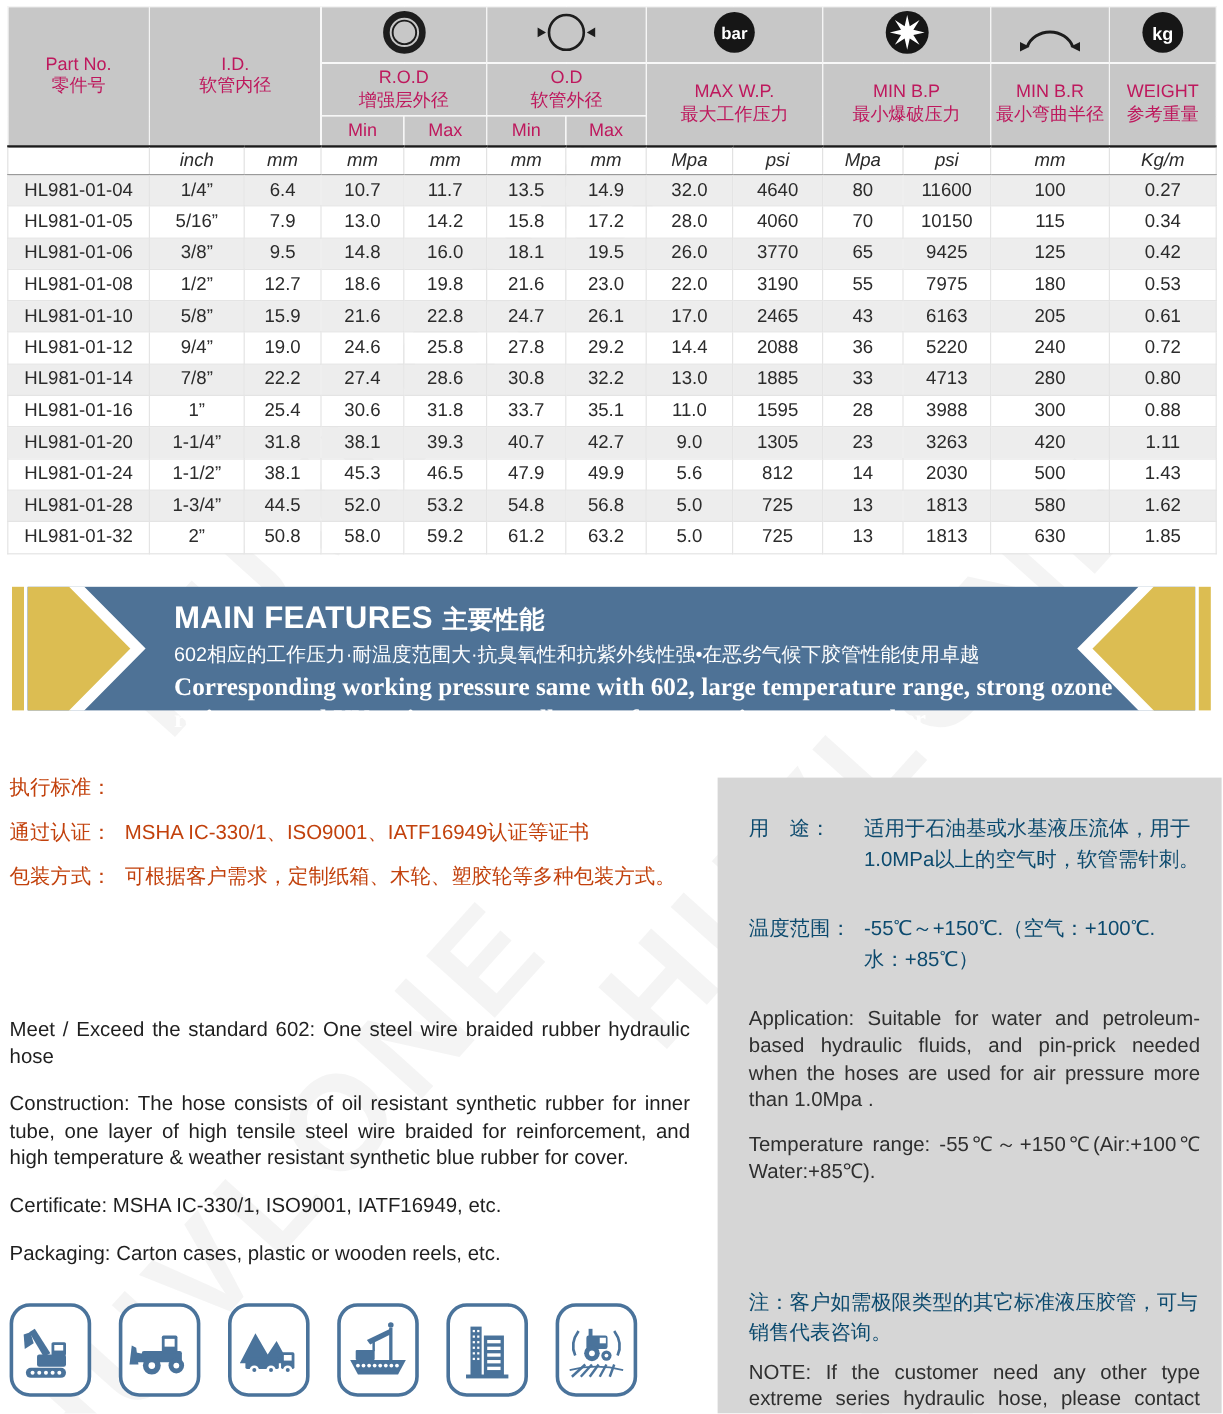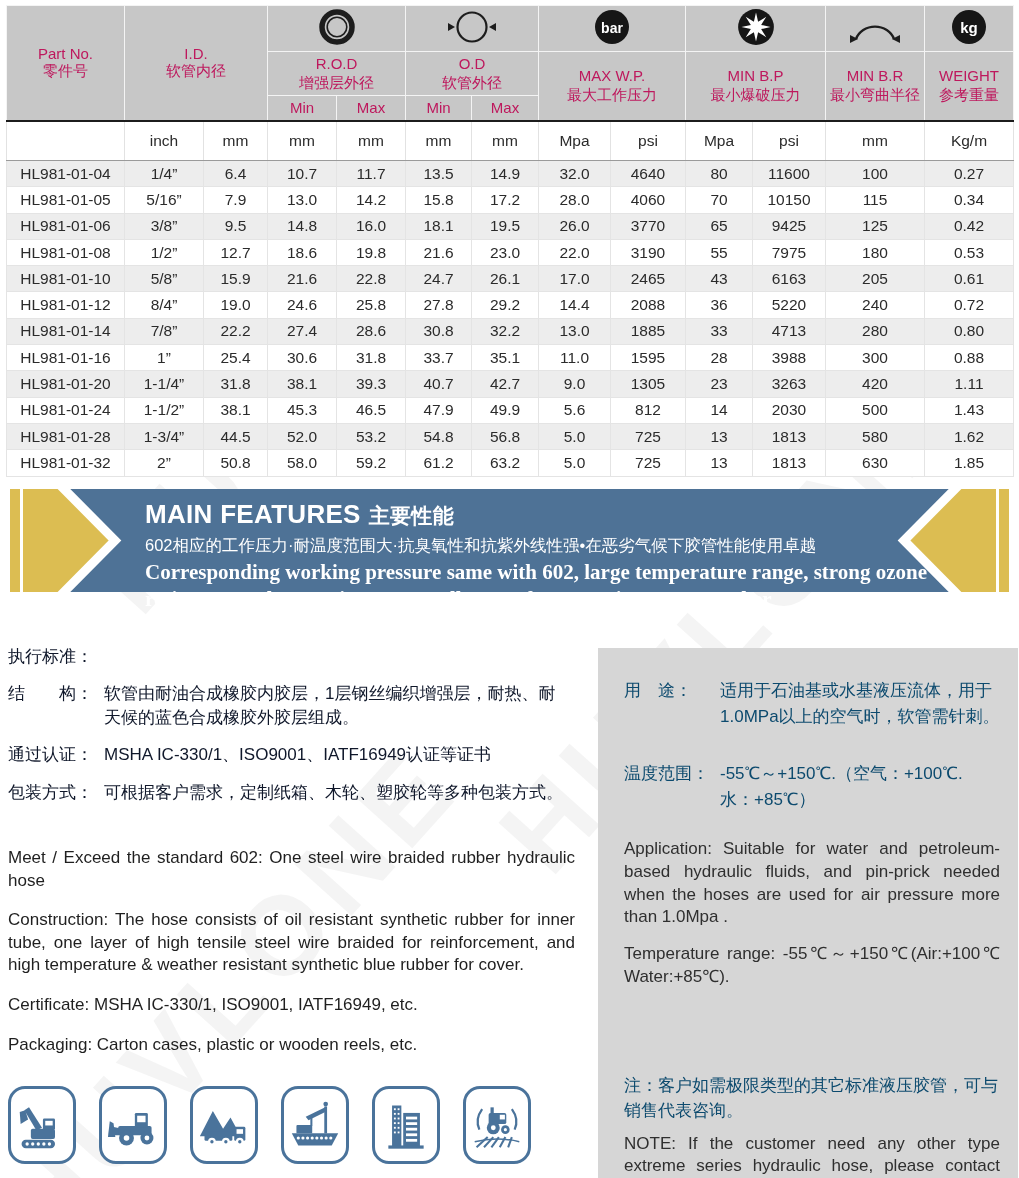--- a/index.html
+++ b/index.html
@@ -9,38 +9,38 @@
 
   
   table.spec { position:absolute; left:6px; top:5px; width:1007px; border-collapse:collapse; table-layout:fixed; z-index:2; border:1px solid #8f8f8f; }
   table.spec th, table.spec td { text-align:center; vertical-align:middle; overflow:hidden; }
   thead th { background:#c7c7c7; border:1px solid #f4f4f4; font-weight:normal; font-size:15px; color:#be185d; }
   th.icon-cell { height:46px; }
   th.label-cell { height:44px; line-height:1.25; }
   th.minmax-cell { height:25px; font-size:15px; }
   .hdr-en { display:block; font-size:15px; }
   .hdr-zh { display:block; font-size:15px; }
-  tr.units-row td { background:#fff; height:40px; font-size:15.5px; border-left:1px solid #e2e2e2; border-right:1px solid #e2e2e2; border-top:2.5px solid #1c1c1c; border-bottom:1.5px solid #9a9a9a; }
+  tr.units-row td { background:#fff; height:24px; font-size:15.5px; border-left:1px solid #e2e2e2; border-right:1px solid #e2e2e2; border-top:2.5px solid #1c1c1c; border-bottom:1.5px solid #9a9a9a;font-style:italic; }
   tbody.data td { height:26.3px; font-size:15.5px; background:#fff; border:1px solid #e4e4e4; }
   tbody.data tr.odd td { background:#ededed; }
 
   
   .edge-strip { position:absolute; top:489px; width:10px; height:103px; background:#dcbd52; z-index:2; }
   .edge-strip.left { left:10px; } .edge-strip.right { right:10px; }
   .banner { position:absolute; left:23px; top:489px; width:973px; height:103px; background:#4e7296; z-index:2; color:#fff; }
   .banner-decor { position:absolute; top:0; height:103px; width:100px; }
   .banner-decor.left { left:0; } .banner-decor.right { right:0; }
   .banner-text { position:absolute; left:122px; top:10px; width:845px; }
   .b-title { font-size:26px; font-weight:bold; letter-spacing:0.3px; }
   .b-title .zh { font-size:21px; margin-left:8px;margin-top:48px; }
   .b-zh { font-size:16.5px; margin-top:5px; }
   .b-en { font-family:"Liberation Serif",serif; font-size:21px; font-weight:bold; line-height:1.28; margin-top:2px; max-width:850px; }
 
   
-  .zh-block { position:absolute; left:8px; top:645px; width:572px; z-index:2; font-size:17px; color:#0f172a; }
+  .zh-block { position:absolute; left:8px; top:645px; width:572px; z-index:2; font-size:17px; color:#c2410c; }
   .zh-item { display:flex; margin-bottom:13px; line-height:1.42; }
   .zh-label { flex:0 0 96px; white-space:pre; }
   .zh-text { flex:1; white-space:pre-line; }
 
   .en-block { position:absolute; left:8px; top:847px; width:567px; z-index:2; font-size:17px; color:#1f1f1f; }
   .en-para { margin-bottom:17px; line-height:1.33; text-align:justify; }
 
   .app-icons { position:absolute; left:8px; top:1086px; display:flex; gap:23px; z-index:2; }
   .app-box { width:68px; height:78px; border:3px solid #4a739b; border-radius:17px; display:flex; align-items:center; justify-content:center; background:#fff; }
 
@@ -247,21 +247,21 @@
         <td>26.1</td>
         <td>17.0</td>
         <td>2465</td>
         <td>43</td>
         <td>6163</td>
         <td>205</td>
         <td>0.61</td>
       </tr>
       <tr>
         <td>HL981-01-12</td>
-        <td>8/4”</td>
+        <td>9/4”</td>
         <td>19.0</td>
         <td>24.6</td>
         <td>25.8</td>
         <td>27.8</td>
         <td>29.2</td>
         <td>14.4</td>
         <td>2088</td>
         <td>36</td>
         <td>5220</td>
         <td>240</td>
@@ -376,25 +376,20 @@
       <span>MAIN FEATURES</span><span class="zh">主要性能</span>
     </div>
     <div class="b-zh">602相应的工作压力·耐温度范围大·抗臭氧性和抗紫外线性强•在恶劣气候下胶管性能使用卓越</div>
     <div class="b-en">Corresponding working pressure same with 602, large temperature range, strong ozone resistance and UV resistance, excellent performance in severe weather</div>
   </div>
 </div>
 
 <div class="zh-block">
     <div class="zh-item">
       <span class="zh-label">执行标准：</span>
-    </div>
-    <div class="zh-item">
-      <span class="zh-label">结　　构：</span>
-      <span class="zh-text">软管由耐油合成橡胶内胶层，1层钢丝编织增强层，耐热、耐
-天候的蓝色合成橡胶外胶层组成。</span>
     </div>
     <div class="zh-item">
       <span class="zh-label">通过认证：</span>
       <span class="zh-text">MSHA IC-330/1、ISO9001、IATF16949认证等证书</span>
     </div>
     <div class="zh-item">
       <span class="zh-label">包装方式：</span>
       <span class="zh-text">可根据客户需求，定制纸箱、木轮、塑胶轮等多种包装方式。</span>
     </div>
   </div>

